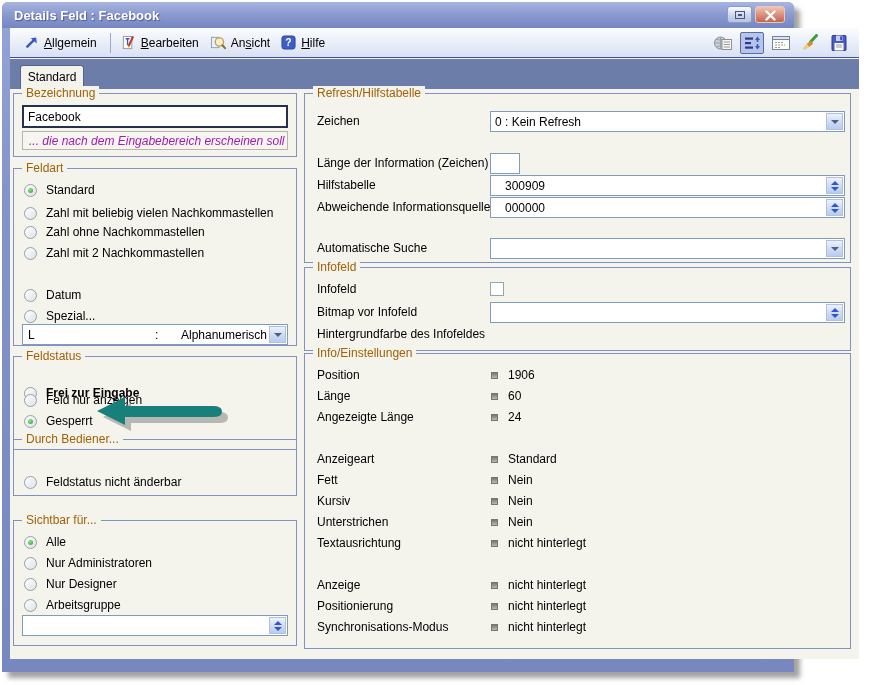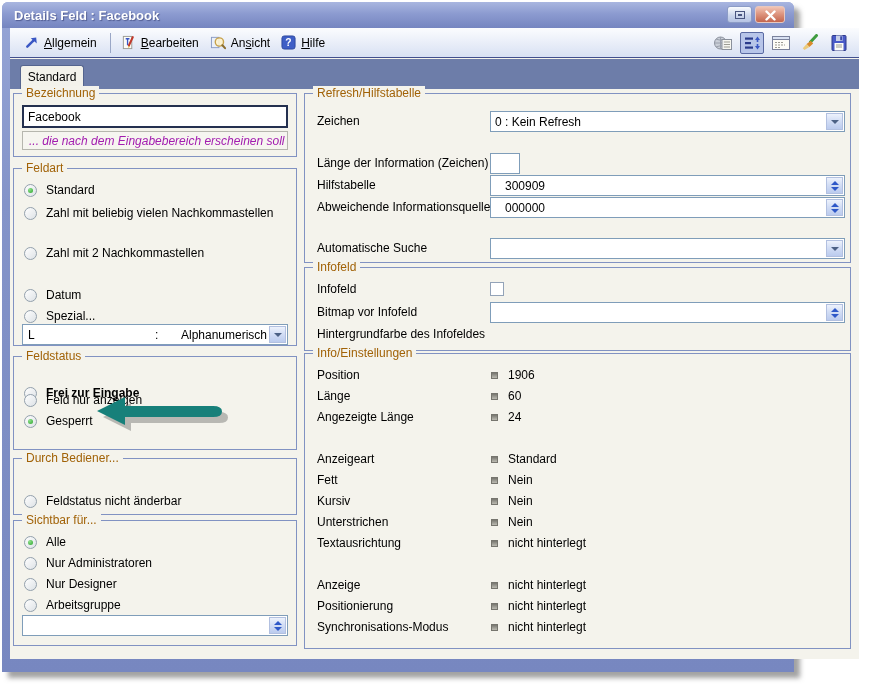--- a/index.html
+++ b/index.html
@@ -214,20 +214,24 @@
       <div class="grp" style="left:3px; top:79px; width:284px; height:178px;">
         <span class="grp-title">Feldart</span>
         <div class="opt" style="top:12px;">
           <span class="radio sel"></span>
           <span>Standard</span>
         </div>
         <div class="opt" style="top:33px;align-items:flex-end;">
           <span class="radio"></span>
           <span>Zahl mit beliebig vielen Nachkommastellen</span>
         </div>
+        <div class="opt" style="top:54px;">
+          <span class="radio"></span>
+          <span>Zahl ohne Nachkommastellen</span>
+        </div>
         <div class="opt" style="top:75px;">
           <span class="radio"></span>
           <span>Zahl mit 2 Nachkommastellen</span>
         </div>
         <div class="opt" style="top:117px;">
           <span class="radio"></span>
           <span>Datum</span>
         </div>
         <div class="opt" style="top:138px;text-align:right;">
           <span class="radio"></span>
@@ -257,21 +261,21 @@
           <span class="radio sel"></span>
           <span>Gesperrt</span>
         </div>
       </div>
 
       <svg class="arrow-note" style="left:85px; top:304px;" width="136" height="38" viewBox="0 0 136 38">
         <path d="M5 21 L33 7 L33 16 L121 16 Q130 16 130 21.5 Q130 27 121 27 L33 27 L33 35 Z" transform="translate(3,3)" fill="rgba(95,95,95,0.4)"></path>
         <path d="M2 18 L30 4 L30 13 L118 13 Q127 13 127 18.5 Q127 24 118 24 L30 24 L30 32 Z" fill="#17807A"></path>
       </svg>
 
-      <div class="grp" style="left:3px; top:369px; width:284px; height:57px;">
+      <div class="grp" style="left:3px; top:350px; width:284px; height:57px;">
         <span class="grp-title">Durch Bediener...</span>
         <div class="opt" style="top:33px;">
           <span class="radio"></span>
           <span>Feldstatus nicht änderbar</span>
         </div>
       </div>
 
       <div class="grp" style="left:3px; top:431px; width:284px; height:126px;">
         <span class="grp-title">Sichtbar für...</span>
         <div class="opt" style="top:12px;">

